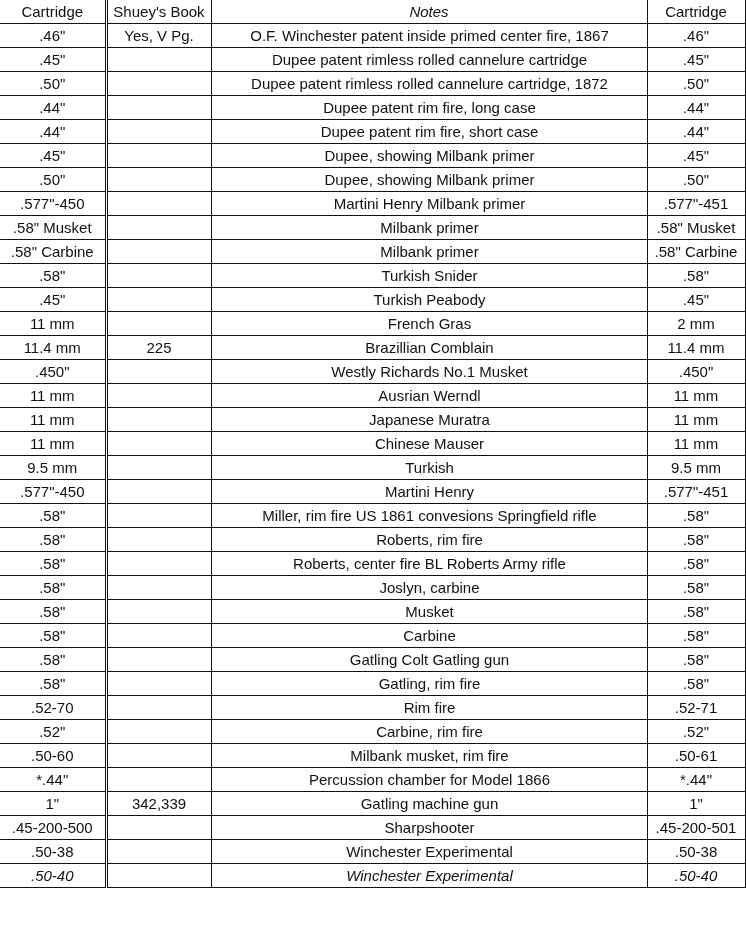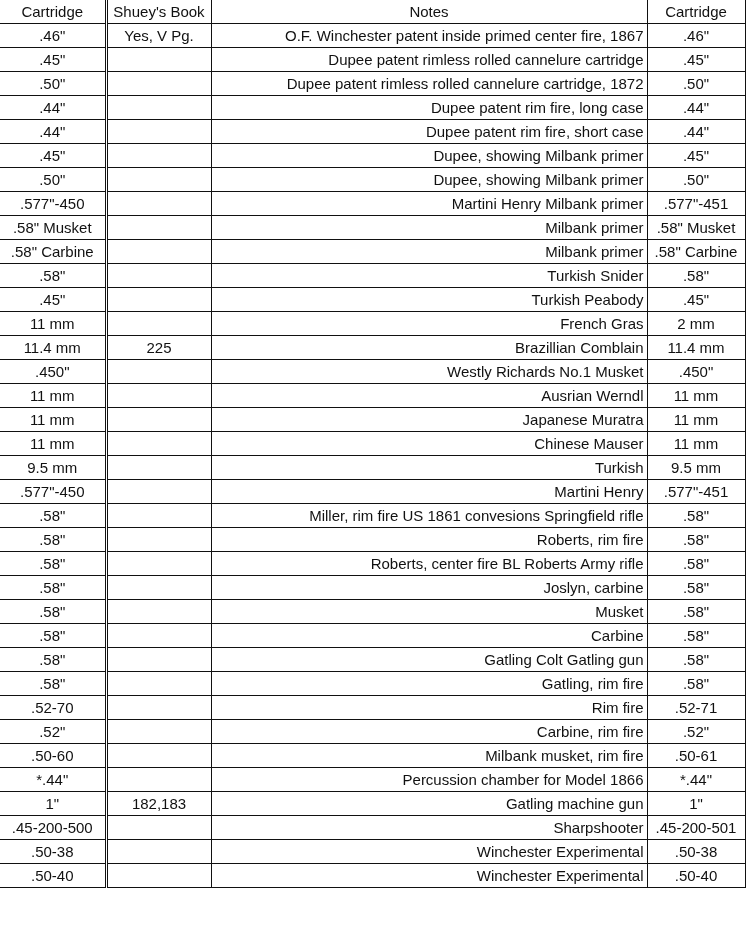--- a/index.html
+++ b/index.html
@@ -42,30 +42,30 @@
       text-align: center;
       border-right: 3px double #111111;
       border-left: none;
     }
     table.cart-table td.col-book,
     table.cart-table th.col-book {
       text-align: center;
       margin-top: 8px;
     }
     table.cart-table td.col-notes {
-      text-align: right;
+      text-align: center;
       padding-left: 4px;
     }
-    table.cart-table th.col-notes { text-align: center; }
+    table.cart-table th.col-notes { text-align: center; font-style: italic; }
     table.cart-table td.col-cal2,
     table.cart-table th.col-cal2 {
       text-align: center;
       border-right: 1px solid #111111;
     }
-    table.cart-table tr:last-child td { border-bottom: 1px solid #111111; }
+    table.cart-table tr:last-child td { border-bottom: 1px solid #111111; font-style: italic; }
   </style>
 </head>
 <body>
 
 <table class="cart-table">
   <colgroup>
     <col class="c1">
       <col class="c2">
       <col class="c3">
       <col class="c4">
@@ -266,21 +266,21 @@
         <td class="col-cal2">.50-61</td>
       </tr>
       <tr>
         <td class="col-cal">*.44"</td>
         <td class="col-book"></td>
         <td class="col-notes">Percussion chamber for Model 1866</td>
         <td class="col-cal2">*.44"</td>
       </tr>
       <tr>
         <td class="col-cal">1"</td>
-        <td class="col-book">182,183</td>
+        <td class="col-book">342,339</td>
         <td class="col-notes">Gatling machine gun</td>
         <td class="col-cal2">1"</td>
       </tr>
       <tr>
         <td class="col-cal">.45-200-500</td>
         <td class="col-book"></td>
         <td class="col-notes">Sharpshooter</td>
         <td class="col-cal2">.45-200-501</td>
       </tr>
       <tr>

